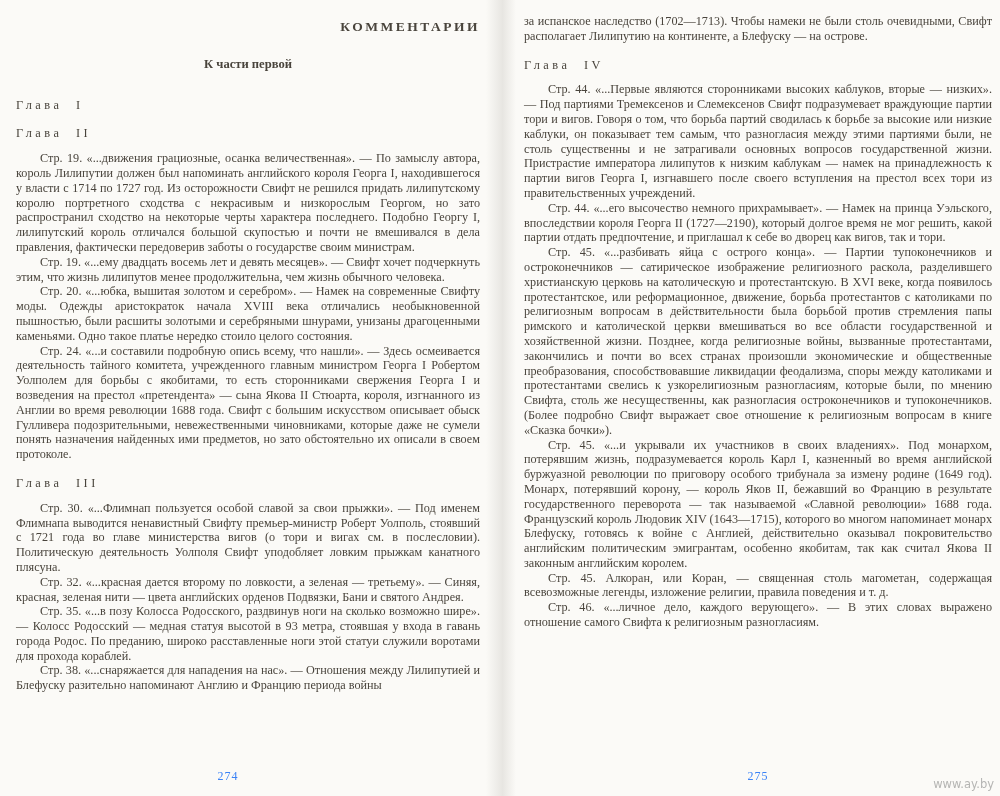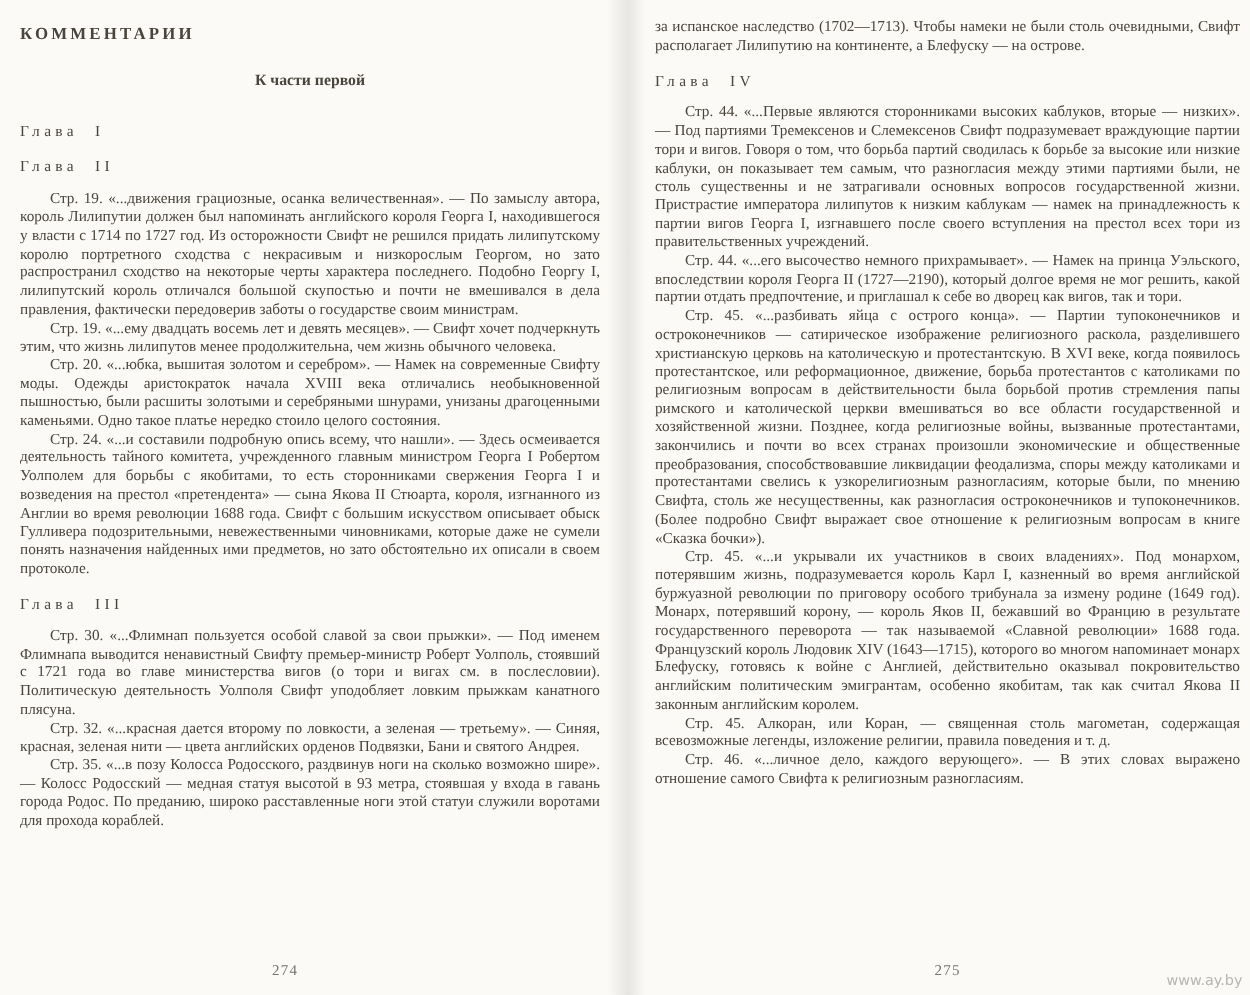--- a/index.html
+++ b/index.html
@@ -17,39 +17,39 @@
     background: linear-gradient(90deg, rgba(110,105,95,0) 0%, rgba(110,105,95,0.10) 40%, rgba(110,105,95,0.14) 55%, rgba(110,105,95,0) 100%);
   }
   .page {
     position: absolute; top: 14px; height: 770px;
     font-size: 12.2px; line-height: 14.8px;
     text-align: justify;
   }
   .page-left  { left: 16px;  width: 464px; }
   .page-right { left: 524px; width: 468px; }
   .title {
-    text-align: left; font-size: 13.5px; font-weight: 600;
+    text-align: right; font-size: 13.5px; font-weight: 600;
     letter-spacing: 2.5px; margin: 6px 0 22px; text-indent: 0;
   }
   .subtitle {
     text-align: center; font-size: 12.6px; font-weight: bold;
     margin: 0 0 26px; text-indent: 0;
   }
   .chapter {
     text-align: left; font-size: 12.3px; font-weight: 500;
     letter-spacing: 3.5px; word-spacing: 7px;
     margin: 14px 0 10px; text-indent: 0;
   }
   .para { margin: 0; text-indent: 24px; }
   .para-noindent { text-indent: 0; }
   .note-label { }
   .pagenum {
     position: absolute; bottom: 0; left: 0; right: 0;
     text-align: center; font-size: 12px; letter-spacing: 1px;
-    color: #737373;
+    color: #3b82f6;
   }
   .pagenum-left { right: 40px; }
   .watermark {
     position: absolute; right: 6px; bottom: 5px;
     font-family: "DejaVu Sans", sans-serif;
     font-size: 11.5px; color: #b5b5b3;
   }
 </style>
 </head>
 <body>
@@ -67,20 +67,21 @@
     <p class="chapter">Глава II</p>
     <p class="para"><span class="note-label">Стр. 19.</span> <span>«...движения грациозные, осанка величественная». — По замыслу автора, король Лилипутии должен был напоминать английского короля Георга I, находившегося у власти с 1714 по 1727 год. Из осторожности Свифт не решился придать лилипутскому королю портретного сходства с некрасивым и низкорослым Георгом, но зато распространил сходство на некоторые черты характера последнего. Подобно Георгу I, лилипутский король отличался большой скупостью и почти не вмешивался в дела правления, фактически передоверив заботы о государстве своим министрам.</span></p>
     <p class="para"><span class="note-label">Стр. 19.</span> <span>«...ему двадцать восемь лет и девять месяцев». — Свифт хочет подчеркнуть этим, что жизнь лилипутов менее продолжительна, чем жизнь обычного человека.</span></p>
     <p class="para"><span class="note-label">Стр. 20.</span> <span>«...юбка, вышитая золотом и серебром». — Намек на современные Свифту моды. Одежды аристократок начала XVIII века отличались необыкновенной пышностью, были расшиты золотыми и серебряными шнурами, унизаны драгоценными каменьями. Одно такое платье нередко стоило целого состояния.</span></p>
     <p class="para"><span class="note-label">Стр. 24.</span> <span>«...и составили подробную опись всему, что нашли». — Здесь осмеивается деятельность тайного комитета, учрежденного главным министром Георга I Робертом Уолполем для борьбы с якобитами, то есть сторонниками свержения Георга I и возведения на престол «претендента» — сына Якова II Стюарта, короля, изгнанного из Англии во время революции 1688 года. Свифт с большим искусством описывает обыск Гулливера подозрительными, невежественными чиновниками, которые даже не сумели понять назначения найденных ими предметов, но зато обстоятельно их описали в своем протоколе.</span></p>
 
     <p class="chapter">Глава III</p>
     <p class="para"><span class="note-label">Стр. 30.</span> <span>«...Флимнап пользуется особой славой за свои прыжки». — Под именем Флимнапа выводится ненавистный Свифту премьер-министр Роберт Уолполь, стоявший с 1721 года во главе министерства вигов (о тори и вигах см. в послесловии). Политическую деятельность Уолполя Свифт уподобляет ловким прыжкам канатного плясуна.</span></p>
     <p class="para"><span class="note-label">Стр. 32.</span> <span>«...красная дается второму по ловкости, а зеленая — третьему». — Синяя, красная, зеленая нити — цвета английских орденов Подвязки, Бани и святого Андрея.</span></p>
     <p class="para"><span class="note-label">Стр. 35.</span> <span>«...в позу Колосса Родосского, раздвинув ноги на сколько возможно шире». — Колосс Родосский — медная статуя высотой в 93 метра, стоявшая у входа в гавань города Родос. По преданию, широко расставленные ноги этой статуи служили воротами для прохода кораблей.</span></p>
+    <p class="para"><span class="note-label">Стр. 38.</span> <span>«...снаряжается для нападения на нас». — Отношения между Лилипутией и Блефуску разительно напоминают Англию и Францию периода войны</span></p>
 
     <div class="pagenum pagenum-left">274</div>
   </div>
 
   <div class="page page-right">
     <p class="para para-noindent">за испанское наследство (1702—1713). Чтобы намеки не были столь очевидными, Свифт располагает Лилипутию на континенте, а Блефуску — на острове.</p>
 
     <p class="chapter">Глава IV</p>
     <p class="para"><span class="note-label">Стр. 44.</span> <span>«...Первые являются сторонниками высоких каблуков, вторые — низких». — Под партиями Тремексенов и Слемексенов Свифт подразумевает враждующие партии тори и вигов. Говоря о том, что борьба партий сводилась к борьбе за высокие или низкие каблуки, он показывает тем самым, что разногласия между этими партиями были, не столь существенны и не затрагивали основных вопросов государственной жизни. Пристрастие императора лилипутов к низким каблукам — намек на принадлежность к партии вигов Георга I, изгнавшего после своего вступления на престол всех тори из правительственных учреждений.</span></p>
     <p class="para"><span class="note-label">Стр. 44.</span> <span>«...его высочество немного прихрамывает». — Намек на принца Уэльского, впоследствии короля Георга II (1727—2190), который долгое время не мог решить, какой партии отдать предпочтение, и приглашал к себе во дворец как вигов, так и тори.</span></p>

